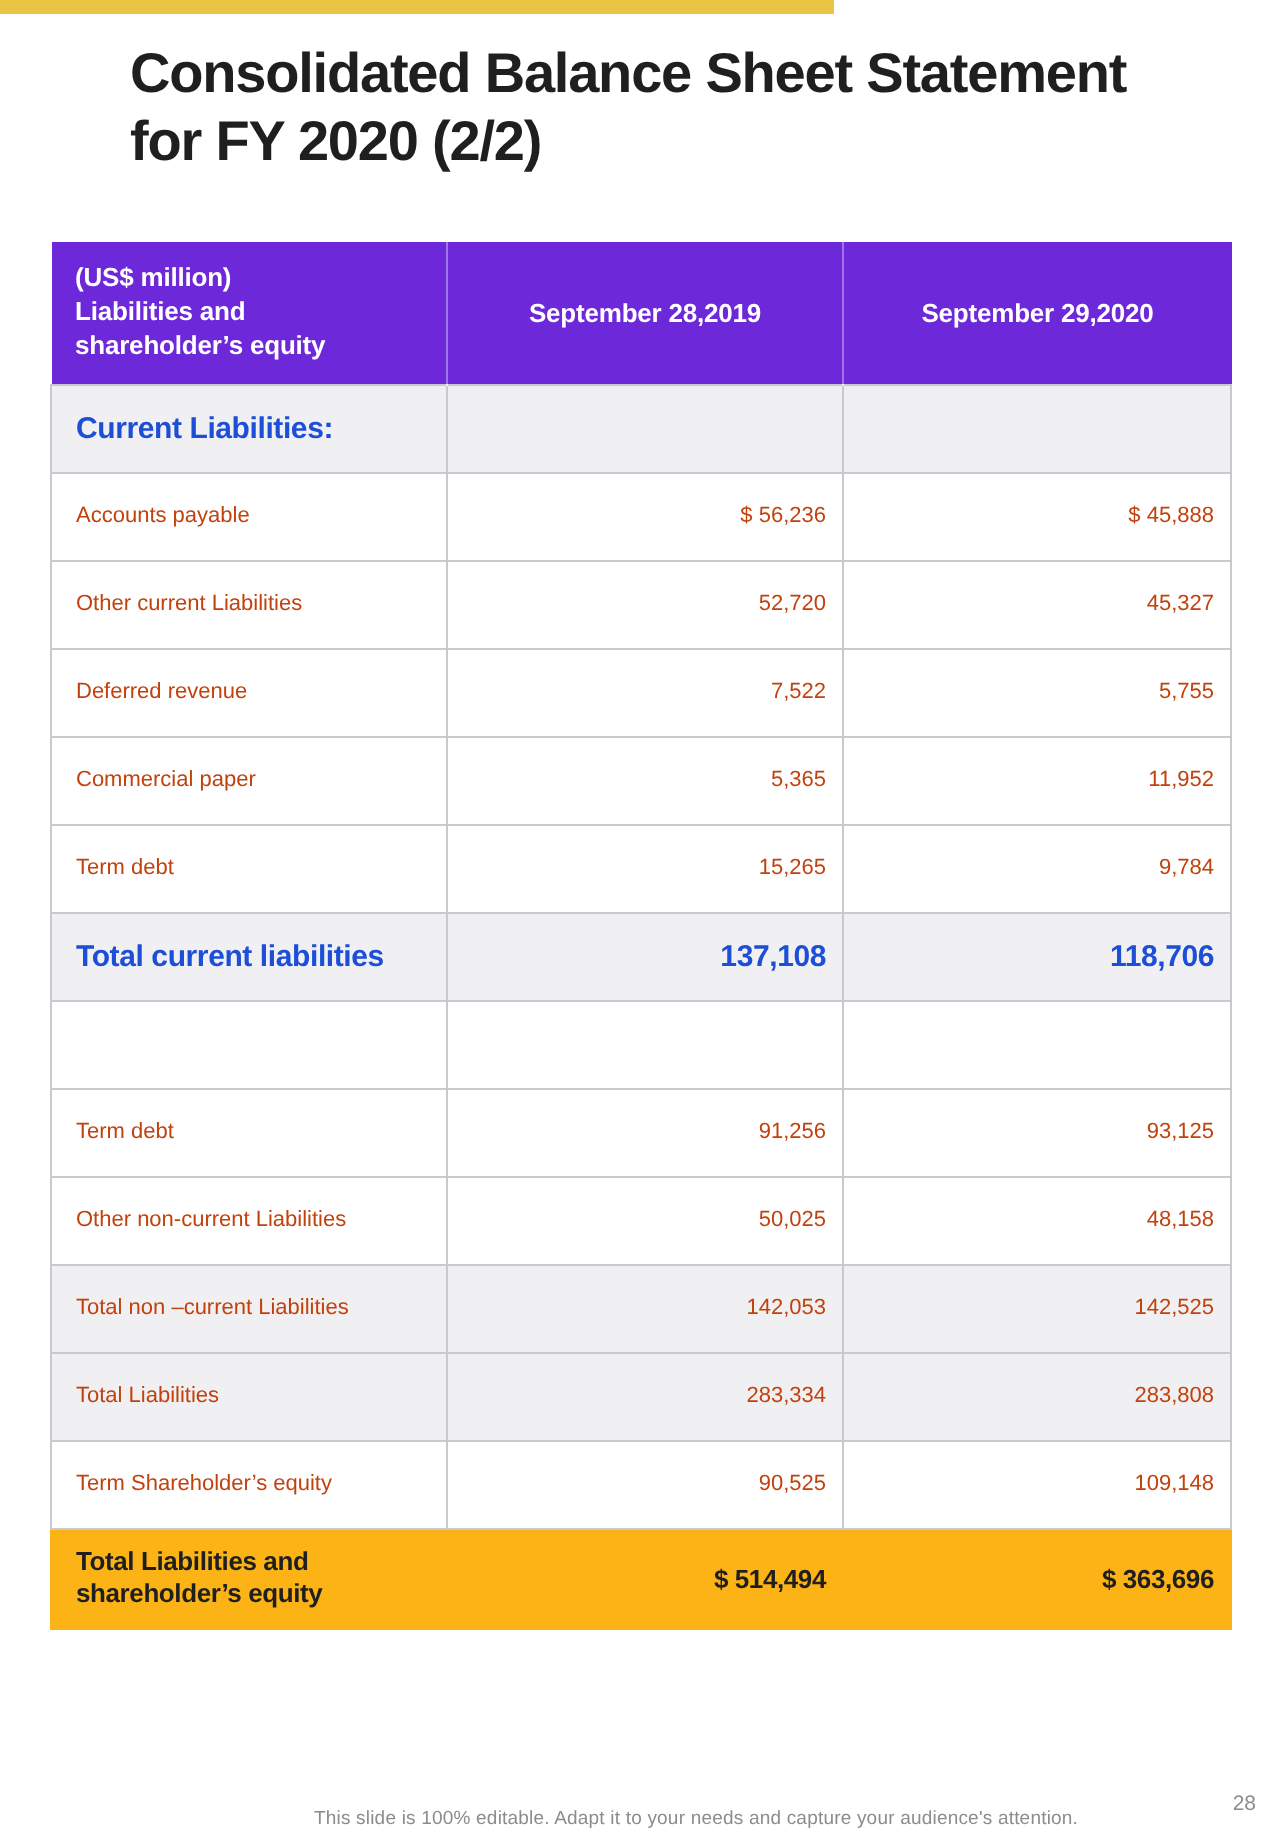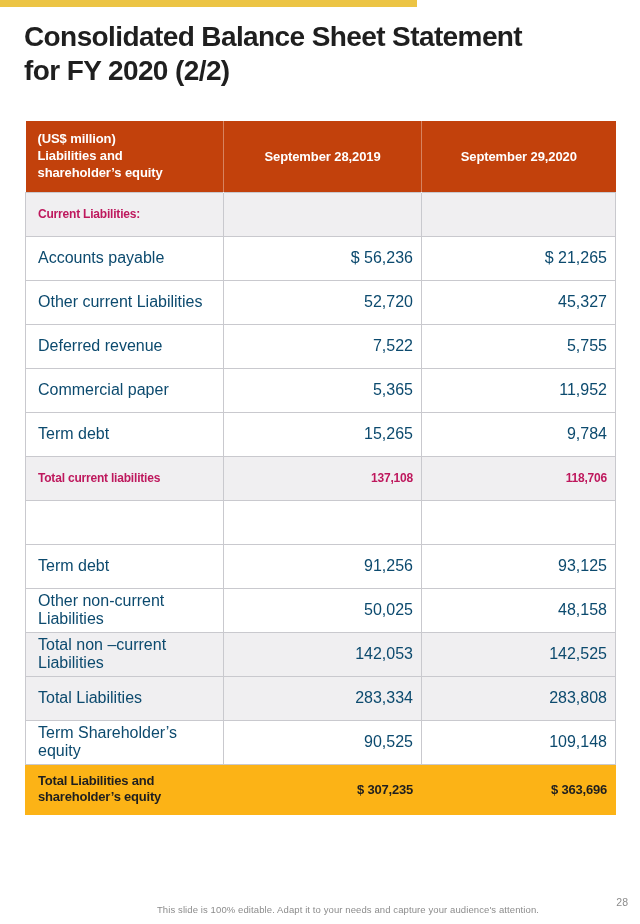--- a/index.html
+++ b/index.html
@@ -21,70 +21,71 @@
   .header-block {
     padding: 20px 24px 0 24px;
   }
   .page-title {
     font-size: 28px;
     font-weight: 700;
     color: #1F1F1F;
     letter-spacing: -0.6px;
     line-height: 1.22;
     white-space: pre-line;
+    margin-left: 41px;
   }
   .page-subtitle {
     margin-top: 6px;
     font-size: 9.5px;
     line-height: 1.35;
     color: #8C8C8C;
     max-width: 600px;
     letter-spacing: 0.1px;
   }
   table.balance-table {
     border-collapse: collapse;
     table-layout: fixed;
     width: 590px;
     margin: 33px 0 0 25px;
   }
   .balance-table col.c1 { width: 198px; }
   .balance-table col.c2 { width: 198px; }
   .balance-table col.c3 { width: 194px; }
   .balance-table th {
-    background: #c2410c;
+    background: #6d28d9;
     color: #ffffff;
     height: 71px;
     font-size: 13px;
     font-weight: 700;
     letter-spacing: -0.1px;
     vertical-align: middle;
   }
   .balance-table th.h-label {
     text-align: left;
     padding-left: 12px;
     white-space: pre-line;
     line-height: 1.3;
   }
   .balance-table th.h-date { text-align: center; }
   .balance-table th + th { border-left: 1px solid rgba(255,255,255,0.35); }
   .balance-table td {
     border: 1px solid #C9C9CE;
     height: 44px;
-    font-size: 16px;
-    color: #0c4a6e;
+    font-size: 11px;
+    color: #c2410c;
     vertical-align: middle;
     background: #ffffff;
   }
   .balance-table td.label { text-align: left; padding-left: 12px; }
   .balance-table td.num { text-align: right; padding-right: 8px; }
   tr.section td, tr.total td, tr.subtotal td { background: #F0EFF1; }
   tr.section td.label, tr.total td {
     font-weight: 700;
-    color: #be185d;
-    font-size: 12px;
+    color: #1d4ed8;
+    font-size: 15px;
     letter-spacing: -0.2px;
   }
   tr.grand td {
     background: #FCB316;
     border: 1px solid #FCB316;
     font-weight: 700;
     color: #1F1F1F;
     font-size: 13px;
     letter-spacing: -0.2px;
     height: 50px;
@@ -137,21 +138,21 @@
   </thead>
   <tbody>
     <tr class="section">
       <td class="label">Current Liabilities:</td>
       <td class="num"></td>
       <td class="num"></td>
     </tr>
     <tr>
       <td class="label">Accounts payable</td>
       <td class="num">$ 56,236</td>
-      <td class="num">$ 21,265</td>
+      <td class="num">$ 45,888</td>
     </tr>
     <tr>
       <td class="label">Other current Liabilities</td>
       <td class="num">52,720</td>
       <td class="num">45,327</td>
     </tr>
     <tr>
       <td class="label">Deferred revenue</td>
       <td class="num">7,522</td>
       <td class="num">5,755</td>
@@ -196,20 +197,20 @@
       <td class="num">283,334</td>
       <td class="num">283,808</td>
     </tr>
     <tr>
       <td class="label">Term Shareholder’s equity</td>
       <td class="num">90,525</td>
       <td class="num">109,148</td>
     </tr>
     <tr class="grand">
       <td class="label">Total Liabilities and shareholder’s equity</td>
-      <td class="num">$ 307,235</td>
+      <td class="num">$ 514,494</td>
       <td class="num">$ 363,696</td>
     </tr>
   </tbody>
 </table>
 
 <div class="footer-note">This slide is 100% editable. Adapt it to your needs and capture your audience's attention.</div>
 <div class="page-number">28</div>
 
 </body></html>

